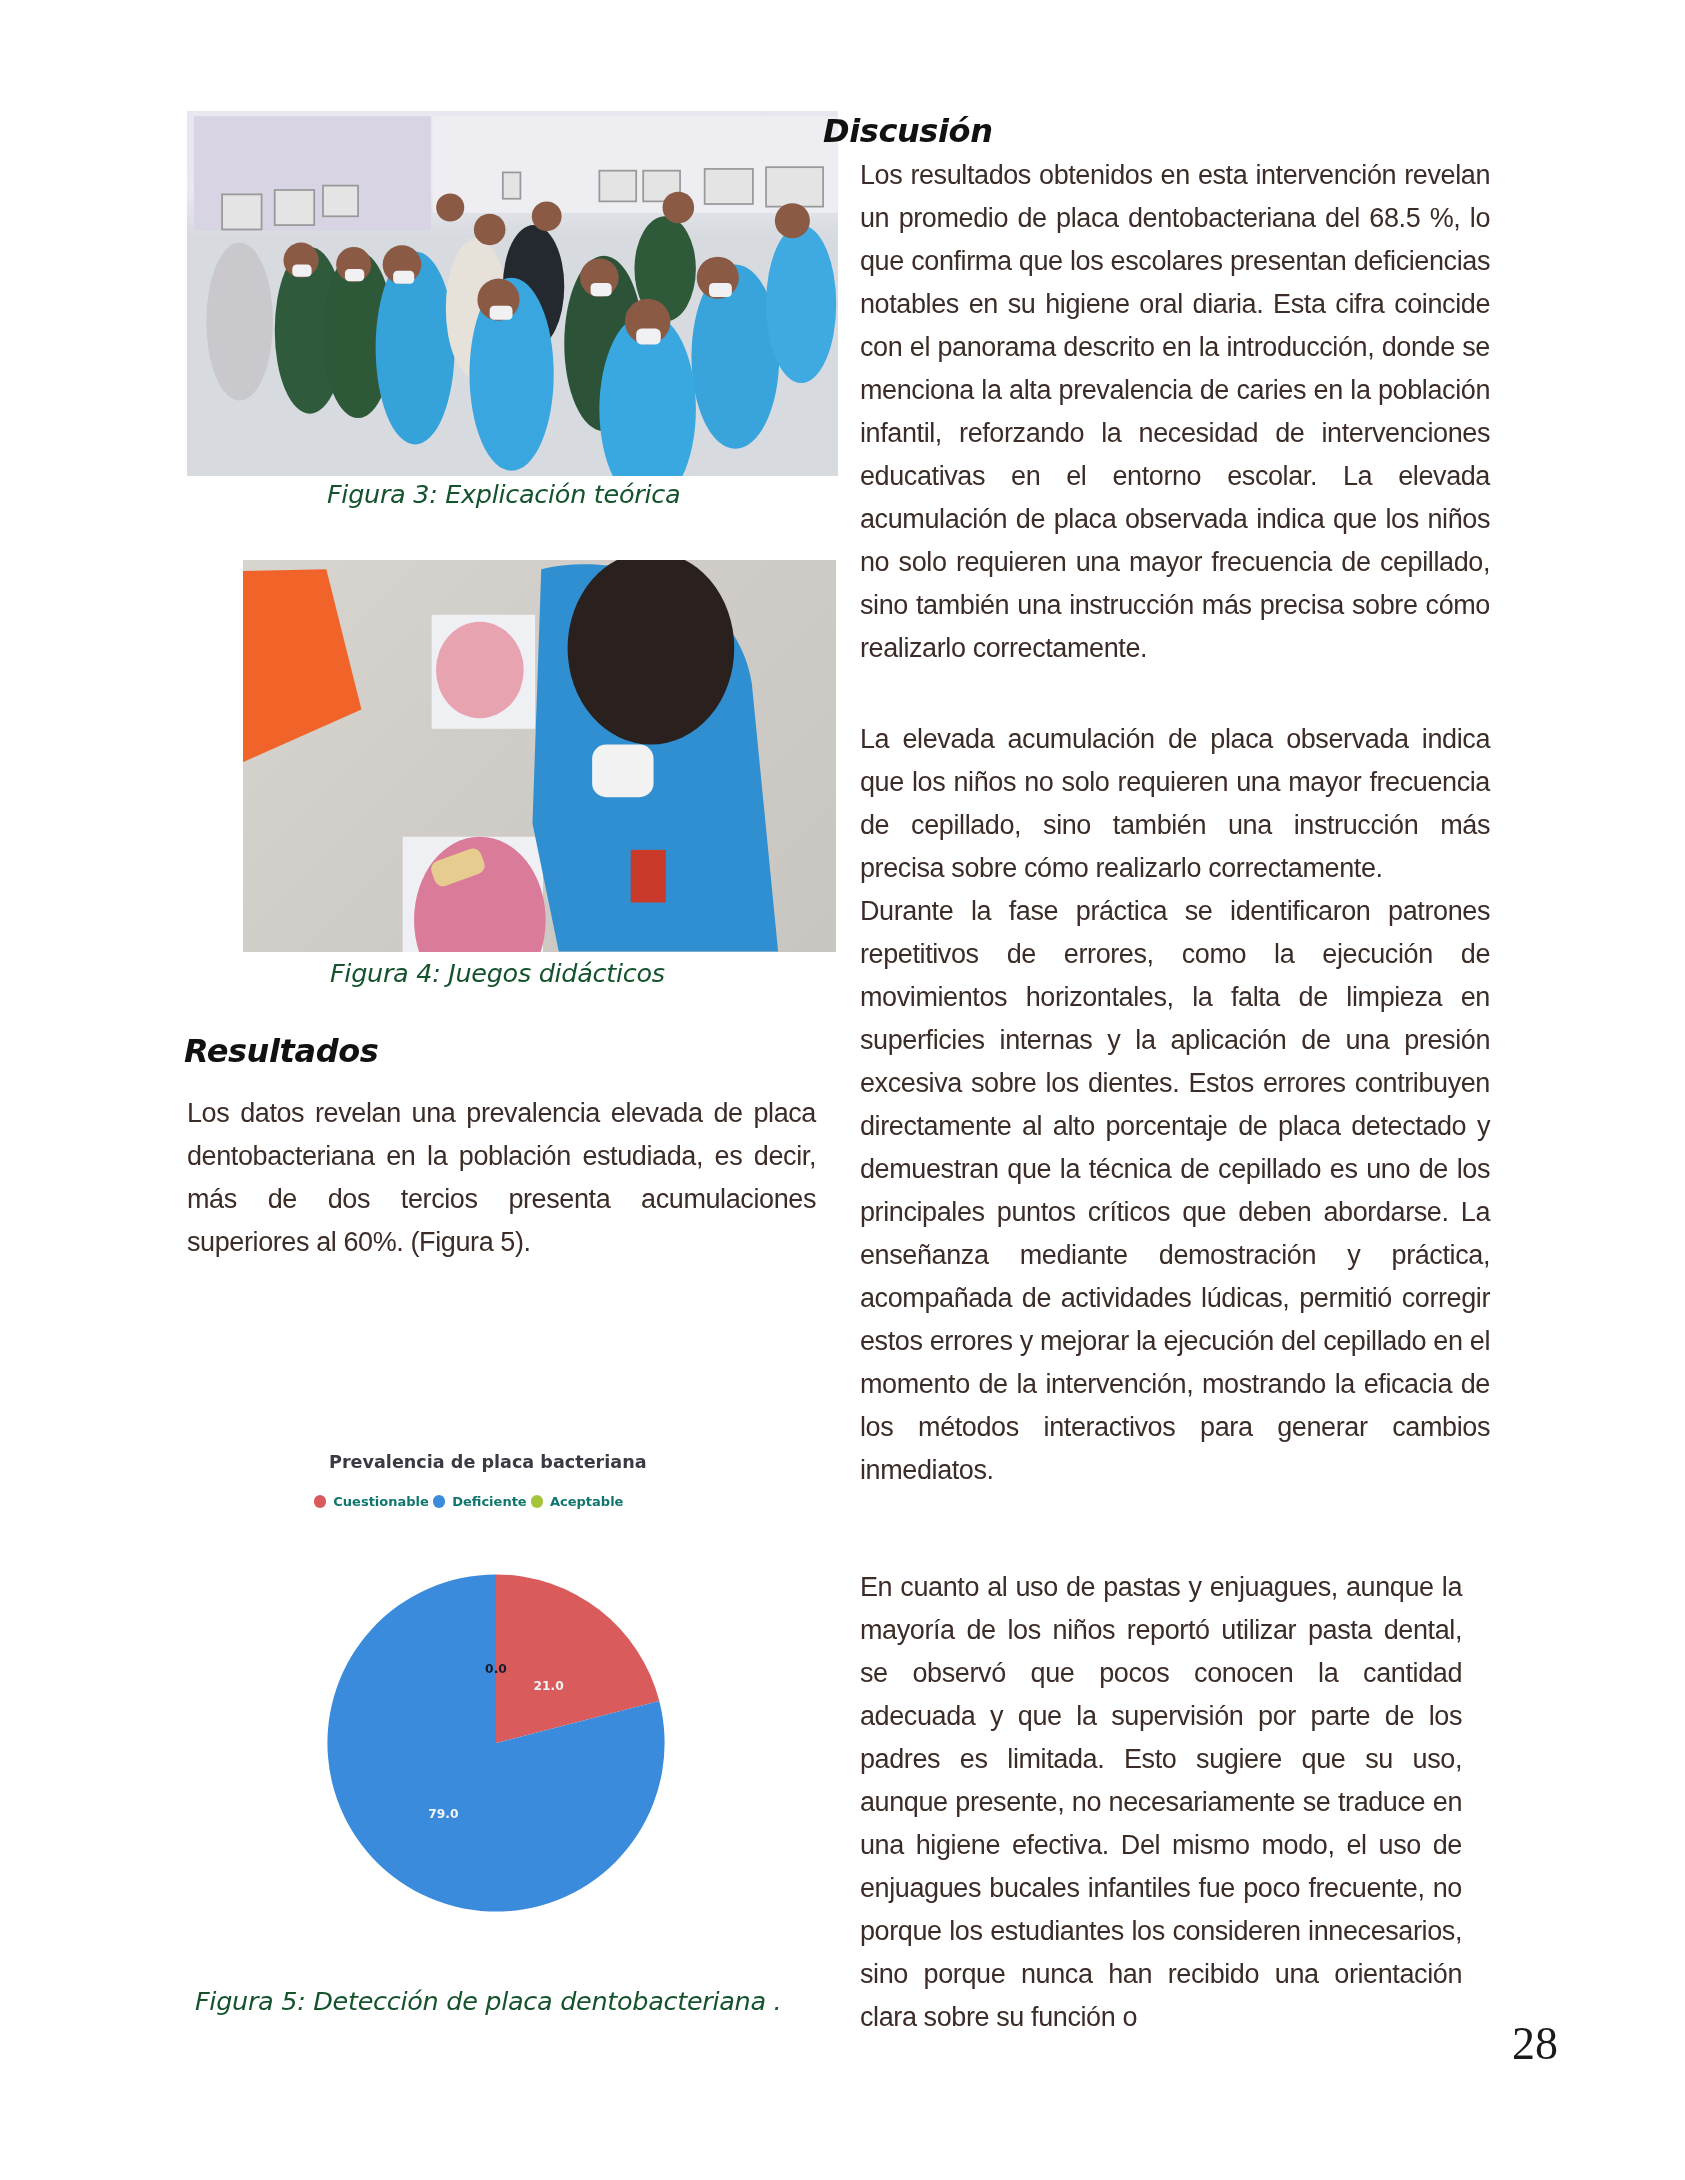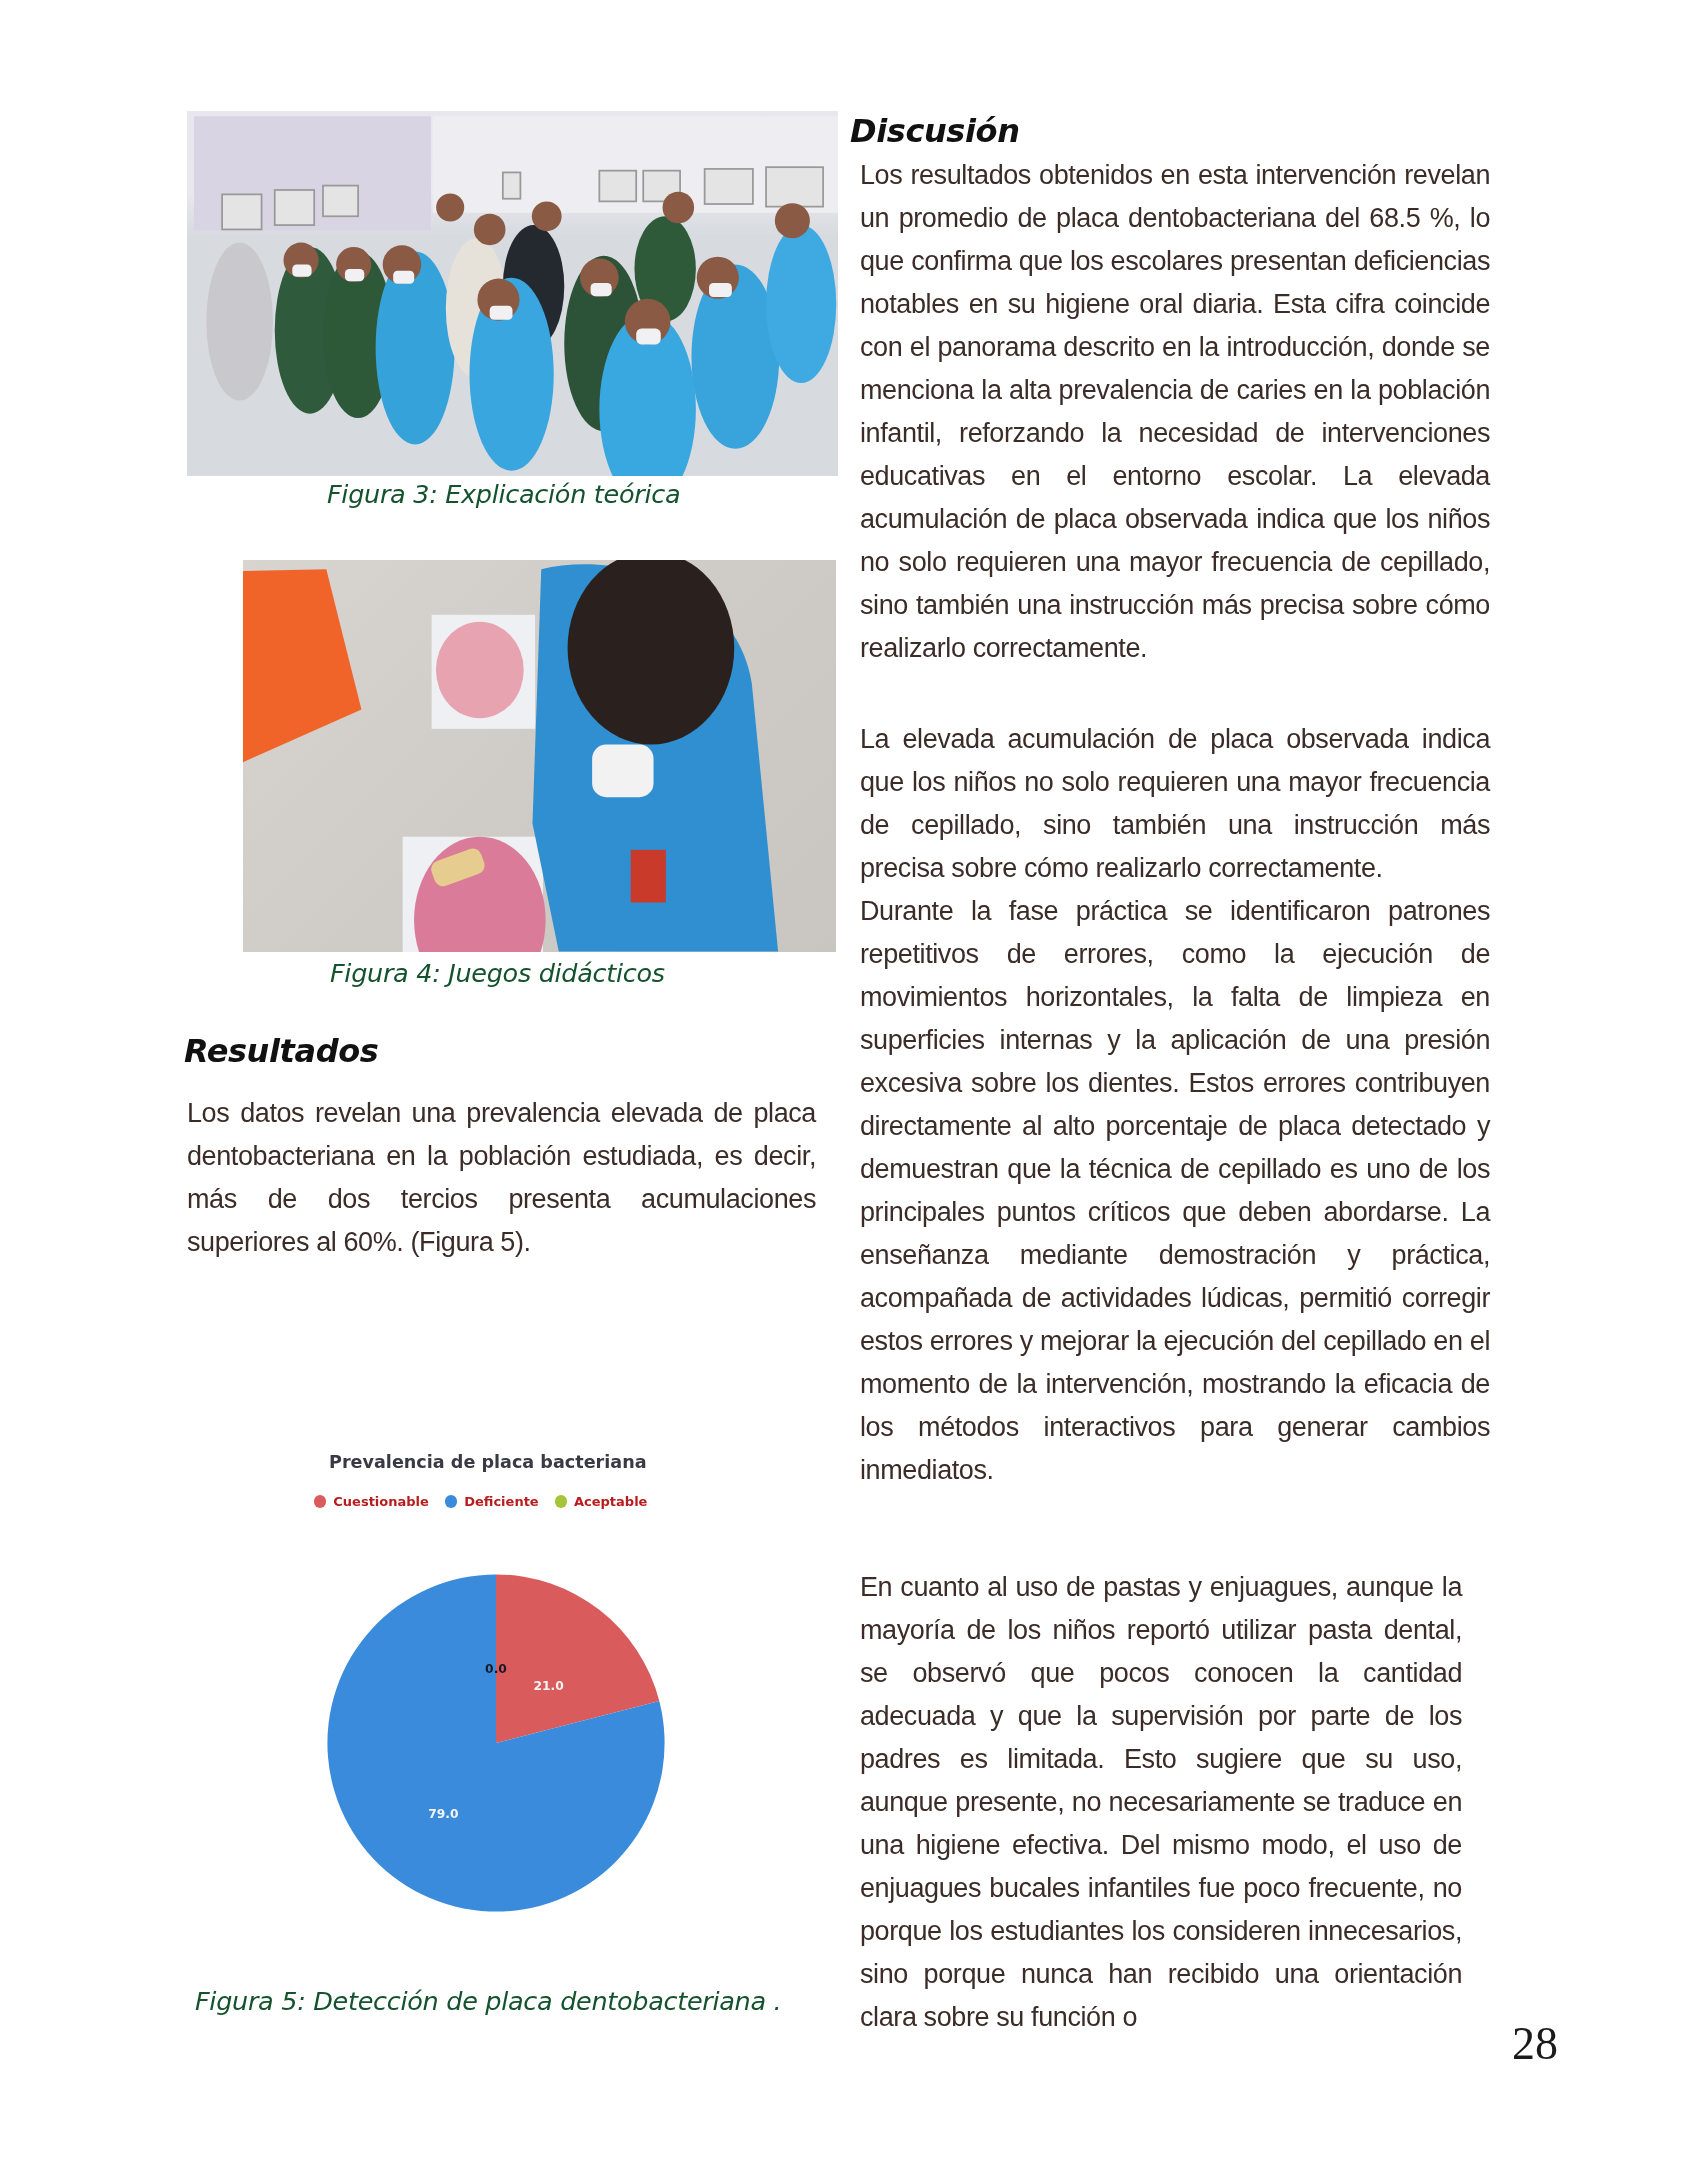--- a/index.html
+++ b/index.html
@@ -20,22 +20,22 @@
   .heading { position: absolute; font-family: "DejaVu Sans", sans-serif; font-weight: bold;
              font-style: italic; font-size: 32px; color: #111; letter-spacing: -0.4px; }
 
   .para { position: absolute; font-size: 27px; line-height: 43px; text-align: justify;
           color: #3b2c27; font-family: "Liberation Sans", sans-serif; letter-spacing: -0.4px; }
   .para p { margin: 0; }
 
   
   .chart-title { position: absolute; font-family: "DejaVu Sans", sans-serif; font-weight: bold;
                  font-size: 17.6px; color: #3a3a44; white-space: nowrap; }
-  .legend { position: absolute; display: flex; gap: 16px; font-family: "DejaVu Sans", sans-serif;
-            font-weight: bold; font-size: 13px; color: #b91c1c; white-space: nowrap; align-items: center; }
+  .legend { position: absolute; display: flex; gap: 4px; font-family: "DejaVu Sans", sans-serif;
+            font-weight: bold; font-size: 13px; color: #0f766e; white-space: nowrap; align-items: center; }
   .legend-item { display: flex; align-items: center; gap: 7px; }
   .legend-swatch { width: 12.3px; height: 12.3px; border-radius: 50%; display: inline-block; }
 
   .page-number { position: absolute; left: 1512px; top: 2017px; font-family: Liberation Serif, serif;
                  font-size: 46px; color: #1a1a1a; }
 </style>
 </head>
 <body>
 
 <div class="photo" id="fig3">
@@ -132,21 +132,21 @@
 </div>
 <svg id="pie" class="abs" style="left:316px; top:1563px;" width="360" height="360" viewBox="0 0 410 410">
     <path d="M205,205 L205,13 A192,192 0 0 1 390.96796693669717,157.25154166434785 Z" fill="#d95b5b"></path>
     <path d="M205,205 L390.96796693669717,157.25154166434785 A192,192 0 1 1 204.99999999999997,13 Z" fill="#3a8bdc"></path>
     <text x="265" y="145" text-anchor="middle" font-family="DejaVu Sans, sans-serif" font-size="14" font-weight="bold" fill="#f4f4f4">21.0</text>
     <text x="145" y="290" text-anchor="middle" font-family="DejaVu Sans, sans-serif" font-size="14" font-weight="bold" fill="#f4f4f4">79.0</text>
     <text x="205" y="125" text-anchor="middle" font-family="DejaVu Sans, sans-serif" font-size="14" font-weight="bold" fill="#1a1a2a">0.0</text>
   </svg>
 <div class="caption" style="left:195px; top:1966px;margin-top:20px;">Figura 5: Detección de placa dentobacteriana .</div>
 
-<div class="heading" style="left:850px; top:112px;">Discusión</div>
+<div class="heading" style="left:823px; top:112px;">Discusión</div>
 <div class="para" style="left:860px; top:154px; width:630px;">
   <p>Los resultados obtenidos en esta intervención revelan un promedio de placa dentobacteriana del 68.5 %, lo que confirma que los escolares presentan deficiencias notables en su higiene oral diaria. Esta cifra coincide con el panorama descrito en la introducción, donde se menciona la alta prevalencia de caries en la población infantil, reforzando la necesidad de intervenciones educativas en el entorno escolar. La elevada acumulación de placa observada indica que los niños no solo requieren una mayor frecuencia de cepillado, sino también una instrucción más precisa sobre cómo realizarlo correctamente.</p>
 </div>
 <div class="para" style="left:860px; top:718px; width:630px;">
   <p>La elevada acumulación de placa observada indica que los niños no solo requieren una mayor frecuencia de cepillado, sino también una instrucción más precisa sobre cómo realizarlo correctamente.</p>
   <p>Durante la fase práctica se identificaron patrones repetitivos de errores, como la ejecución de movimientos horizontales, la falta de limpieza en superficies internas y la aplicación de una presión excesiva sobre los dientes. Estos errores contribuyen directamente al alto porcentaje de placa detectado y demuestran que la técnica de cepillado es uno de los principales puntos críticos que deben abordarse. La enseñanza mediante demostración y práctica, acompañada de actividades lúdicas, permitió corregir estos errores y mejorar la ejecución del cepillado en el momento de la intervención, mostrando la eficacia de los métodos interactivos para generar cambios inmediatos.</p>
 </div>
 <div class="para" style="left:860px; top:1566px; width:602px;">
   <p>En cuanto al uso de pastas y enjuagues, aunque la mayoría de los niños reportó utilizar pasta dental, se observó que pocos conocen la cantidad adecuada y que la supervisión por parte de los padres es limitada. Esto sugiere que su uso, aunque presente, no necesariamente se traduce en una higiene efectiva. Del mismo modo, el uso de enjuagues bucales infantiles fue poco frecuente, no porque los estudiantes los consideren innecesarios, sino porque nunca han recibido una orientación clara sobre su función o</p>
 </div>

